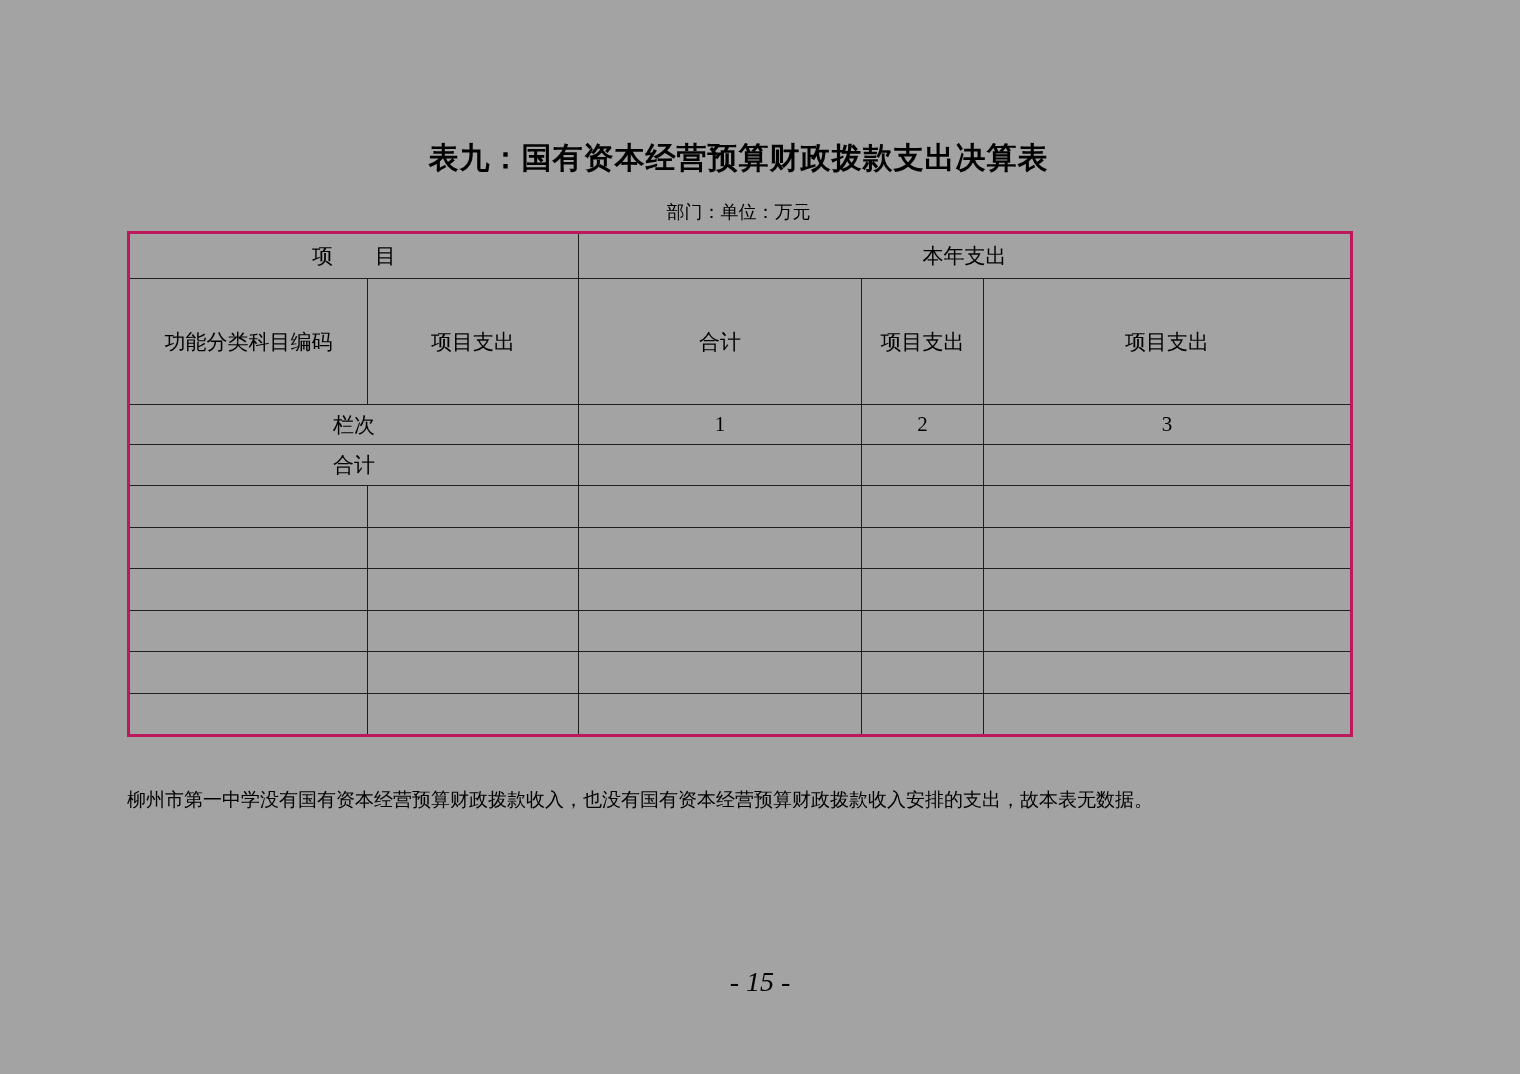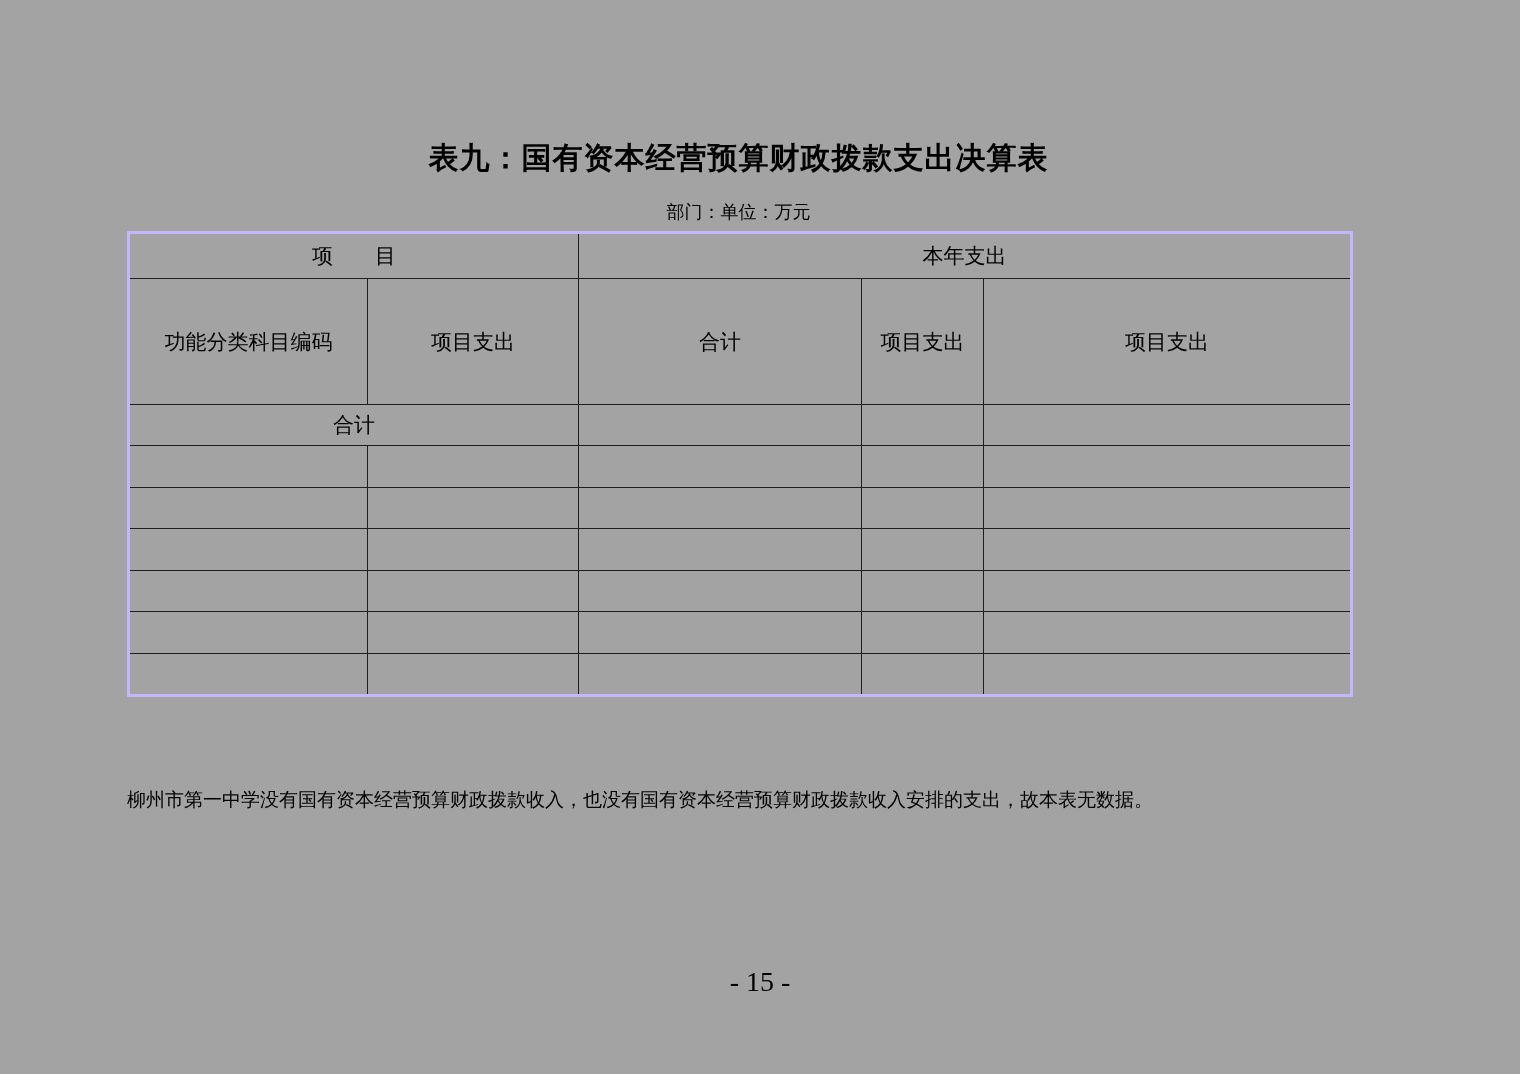--- a/index.html
+++ b/index.html
@@ -39,21 +39,21 @@
     font-size: 18px;
     line-height: 22px;
   }
   table.budget {
     position: absolute;
     left: 127px;
     top: 231px;
     width: 1223px;
     border-collapse: collapse;
     table-layout: fixed;
-    border: 3px solid #c4b5fd;
+    border: 3px solid #be185d;
   }
   table.budget td {
     border: 1.5px solid #1f1f1f;
     text-align: center;
     vertical-align: middle;
     font-size: 21px;
     padding: 0;
     overflow: hidden;
     white-space: nowrap;
   }
@@ -78,20 +78,21 @@
     font-size: 19px;
     white-space: nowrap;
   }
   .page-number {
     position: absolute;
     left: 0;
     top: 966px;
     width: 1520px;
     text-align: center;
     font-size: 28px;
+    font-style: italic;
   }
 </style>
 </head>
 <body>
 
 <div class="canvas">
 
   <h1 class="title">表九：国有资本经营预算财政拨款支出决算表</h1>
 
   <div class="meta-row">
@@ -111,20 +112,26 @@
       <tr class="r-group">
         <td colspan="2">项　　目</td>
         <td colspan="3">本年支出</td>
       </tr>
       <tr class="r-cols">
         <td>功能分类科目编码</td>
         <td>项目支出</td>
         <td>合计</td>
         <td>项目支出</td>
         <td>项目支出</td>
+      </tr>
+      <tr class="r-index">
+        <td colspan="2">栏次</td>
+        <td>1</td>
+        <td>2</td>
+        <td>3</td>
       </tr>
       <tr class="r-total">
         <td colspan="2">合计</td>
         <td></td>
         <td></td>
         <td></td>
       </tr>
     </tbody>
     <tbody>
         <tr class="r-empty">

